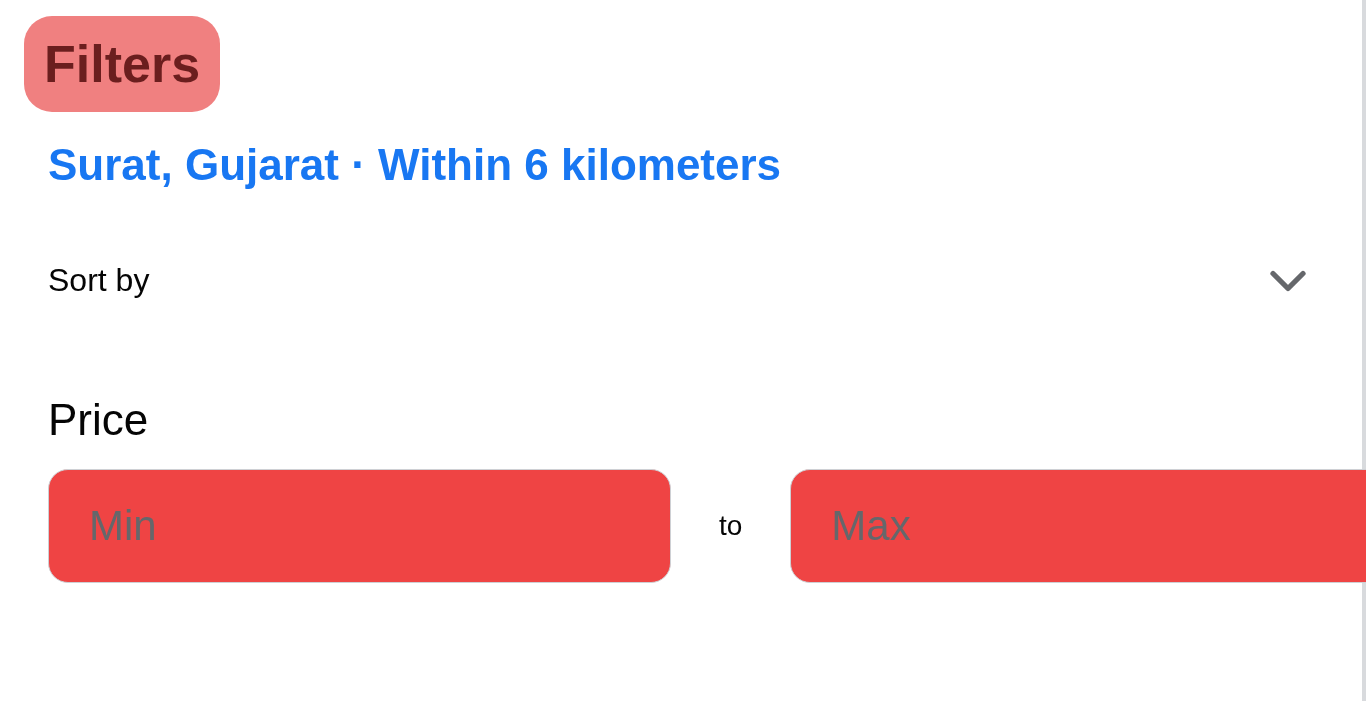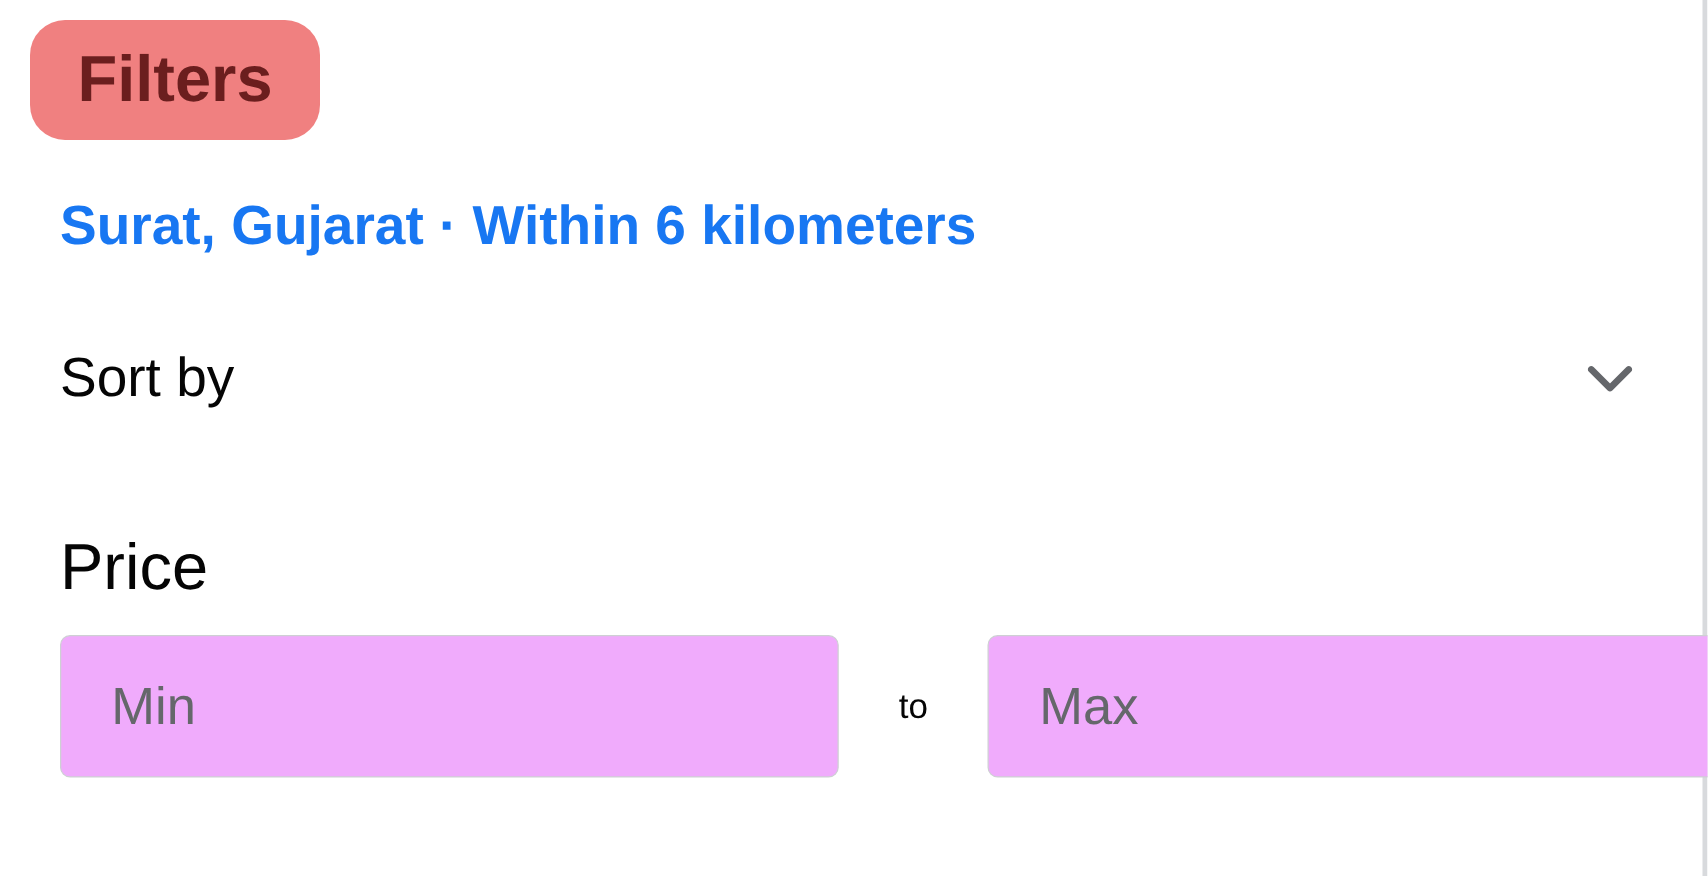--- a/index.html
+++ b/index.html
@@ -20,73 +20,73 @@
       width: 100%;
       height: 100%;
       border-right: 4px solid #d8dadd;
     }
     .filters-badge {
       display: inline-block;
       background: #f08080;
       color: #6b1e1e;
       font-size: 52px;
       font-weight: 600;
-      padding: 18px 38px;
+      padding: 18px 20px;
       border-radius: 28px;
-      margin-bottom: 44px;
+      margin-bottom: 28px;
       margin-left: -24px;
     }
     .location-link {
       color: #1877f2;
       font-size: 44px;
       font-weight: 700;
       margin-bottom: 72px;
       cursor: pointer;
     }
     .sort-row {
       display: flex;
       justify-content: space-between;
       align-items: center;
       margin-bottom: 96px;
       cursor: pointer;
     }
     .sort-label {
       color: #050505;
-      font-size: 44px;
+      font-size: 32px;
       font-weight: 500;
     }
     .chevron {
       width: 36px;
       height: 36px;
       display: flex;
       align-items: center;
       justify-content: center;
       color: #65676b;
       margin-right: 8px;
     }
     .chevron svg {
       width: 36px;
       height: 22px;
     }
     .price-label {
       color: #050505;
-      font-size: 52px;
+      font-size: 44px;
       font-weight: 500;
       margin-bottom: 24px;
     }
     .price-inputs {
       display: flex;
       align-items: center;
       gap: 48px;
     }
     .price-input {
       flex: 1;
-      background: #f0abfc;
+      background: #ef4444;
       border: 1px solid #ced0d4;
-      border-radius: 8px;
+      border-radius: 20px;
       padding: 32px 40px;
       font-size: 42px;
       font-weight: 500;
       color: #050505;
       outline: none;
       font-family: inherit;
     }
     .price-input::placeholder {
       color: #65676b;
     }

